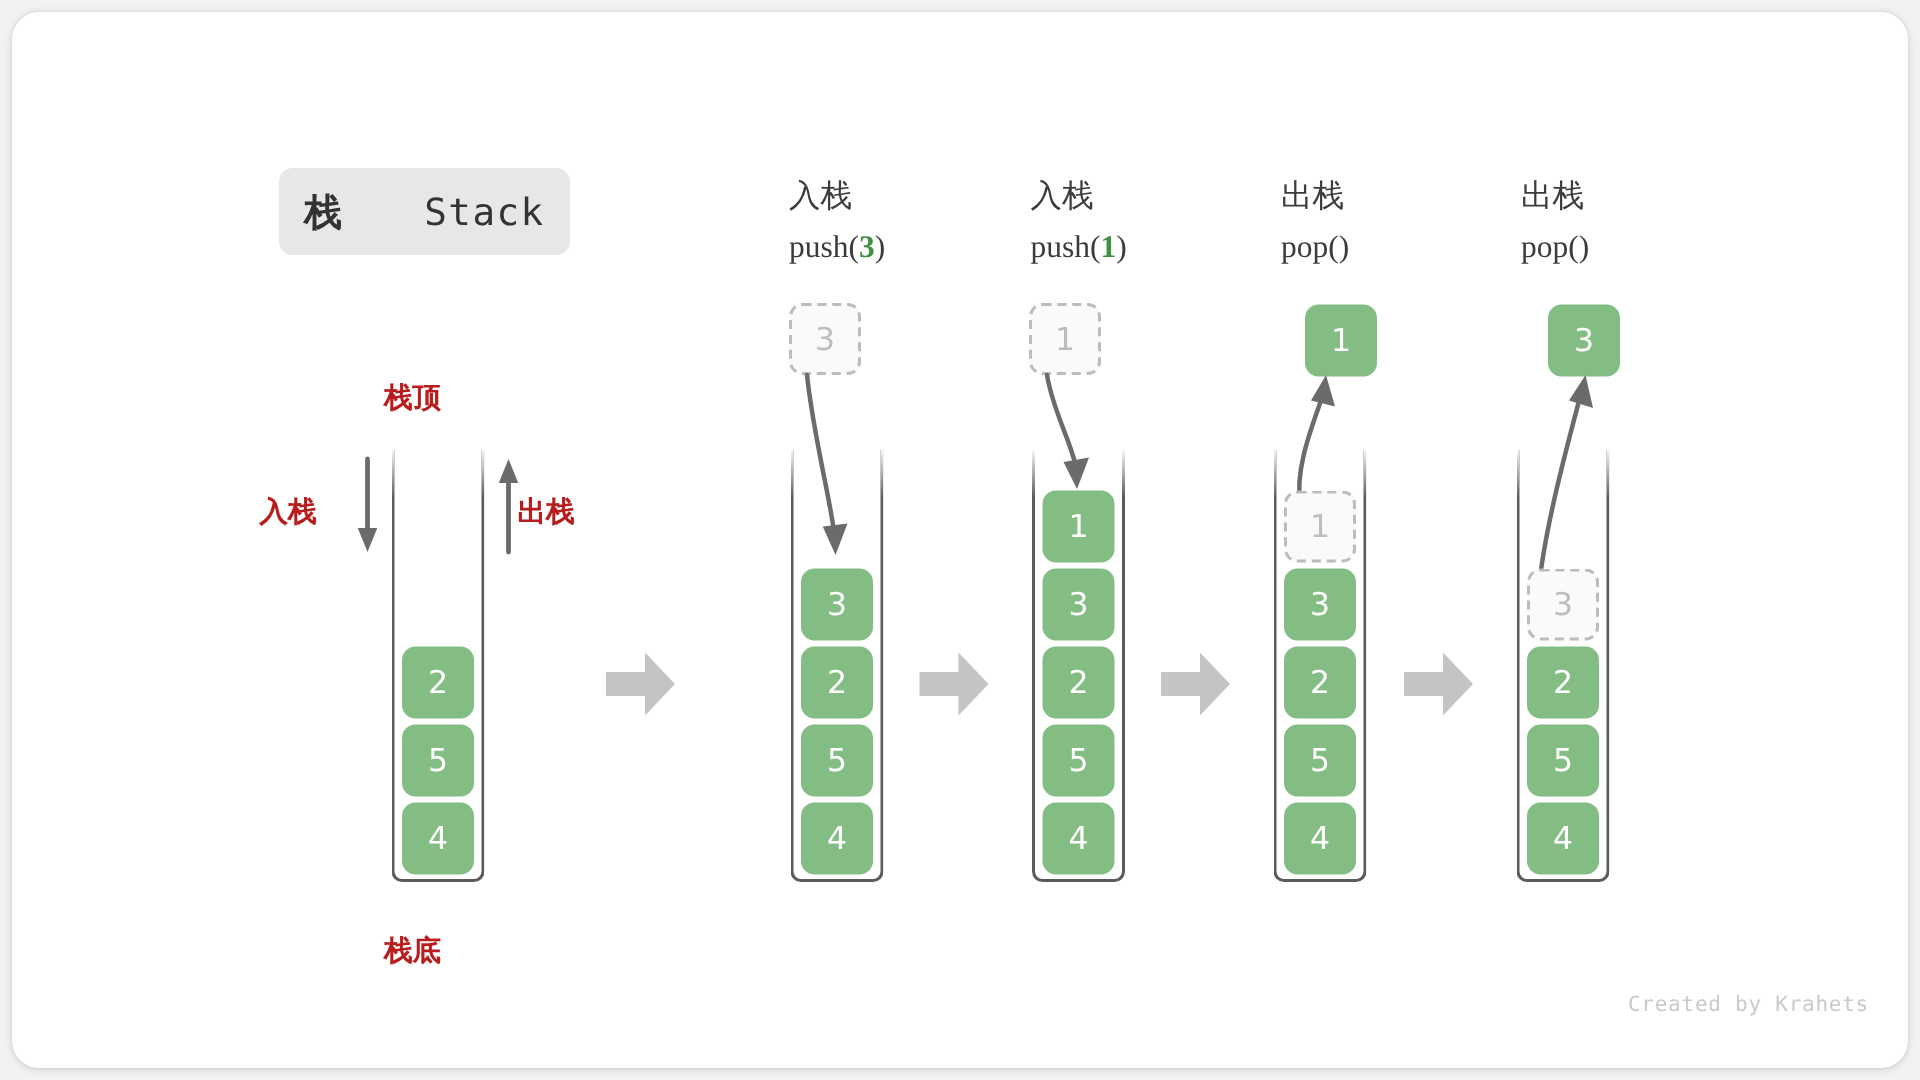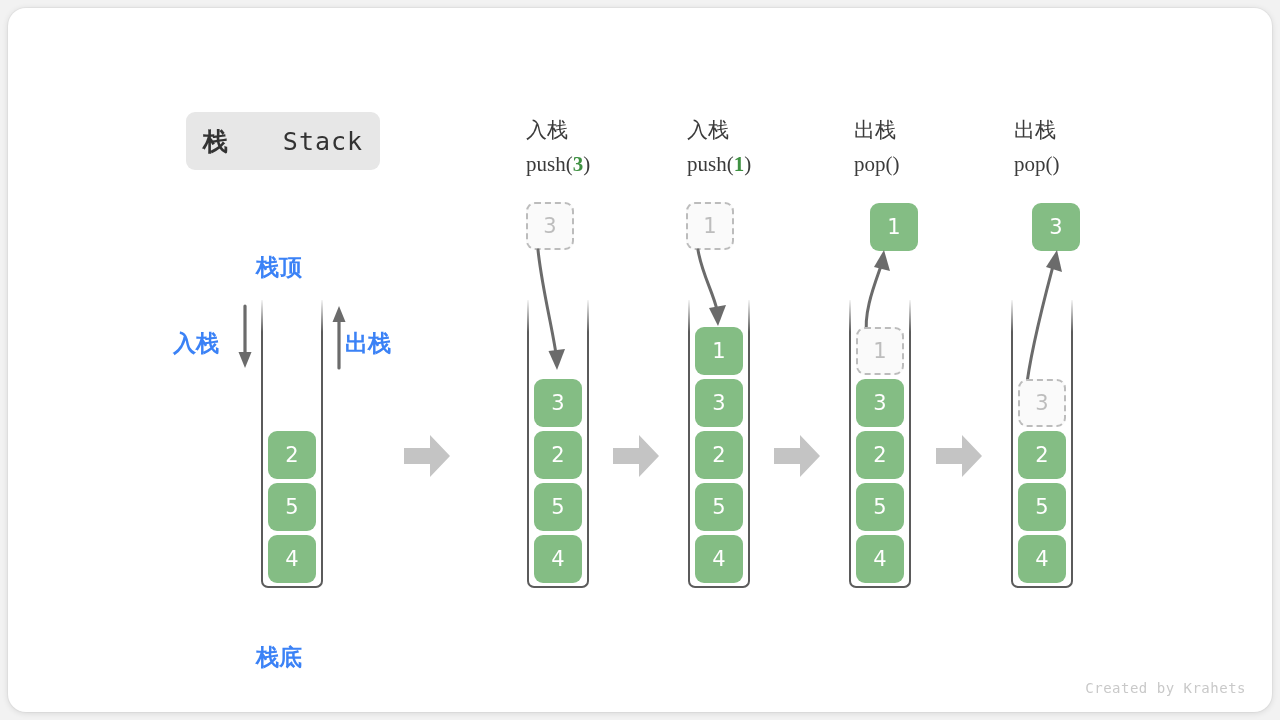--- a/index.html
+++ b/index.html
@@ -39,25 +39,25 @@
   }
   .title-en {
     font-family: "DejaVu Sans Mono", "Liberation Mono", monospace;
     font-size: 25px; font-weight: normal; letter-spacing: 1px; margin-left: 46px;
   }
 
   
   .cn-label {
     position: absolute;
     font-family: "DejaVu Sans", "Liberation Sans", sans-serif;
-    font-size: 23px; font-weight: bold; color: #3b82f6;
+    font-size: 19px; font-weight: bold; color: #b91c1c;
     white-space: nowrap;
   }
   .top-label { left: 248px; top: 244px; }
-  .bottom-label { left: 248px; top: 634px; }
+  .bottom-label { left: 248px; top: 613px; }
   .in-label  { left: 165px; top: 320px; }
   .out-label { left: 337px; top: 320px; }
 
   
   .vsmall { position: absolute; }
 
   
   .stack {
     position: absolute;
     width: 62px; height: 288px;
@@ -131,21 +131,21 @@
     display: block; letter-spacing: 0px;
   }
   .col-head .arg { color: #3f9142; font-weight: bold; }
 
   
   .step-arrow { position: absolute; }
 
   
   .credit {
     position: absolute;
-    right: 26px; bottom: 16px;
+    right: 26px; bottom: 34px;
     font-family: "DejaVu Sans Mono", "Liberation Mono", monospace;
     font-size: 14px;
     color: #c9c9c9;
     letter-spacing: 0.5px;
     white-space: nowrap;
   }
 
   svg { display: block; overflow: visible; }
 </style>
 </head>

